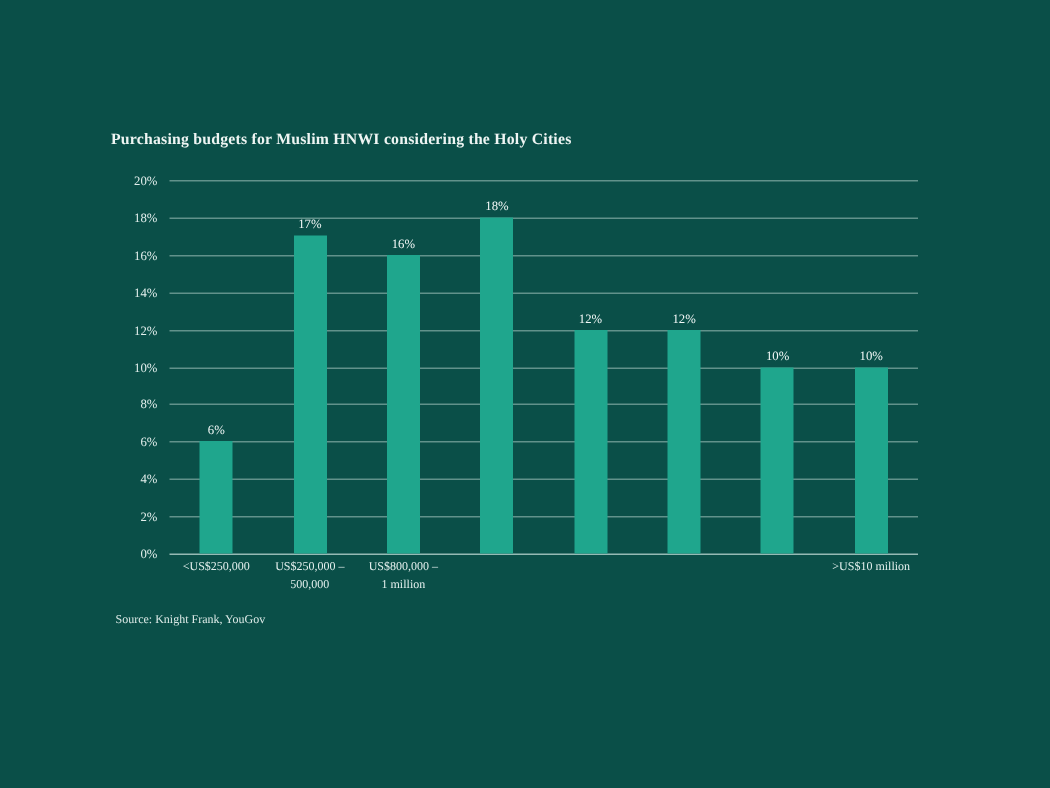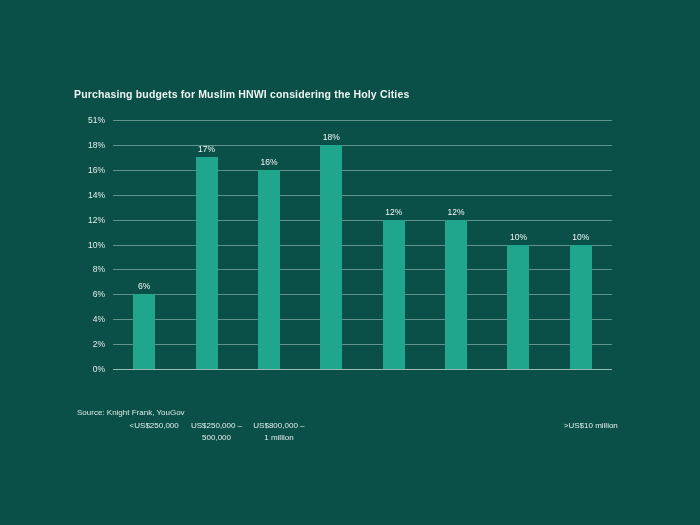--- a/index.html
+++ b/index.html
@@ -11,20 +11,21 @@
     height: 525px;
     overflow: hidden;
     font-family: "Liberation Sans", sans-serif;
     background: #0a4f48;
   }
   #root {
     position: relative;
     width: 700px;
     height: 525px;
     background: #0a4f48;
+    font-family: Liberation Serif, serif;
   }
   
   .chart-title {
     position: absolute;
     left: 74px;
     top: 88px;
     font-size: 10.5px;
     font-weight: bold;
     color: #eef5f3;
     letter-spacing: 0.15px;
@@ -92,25 +93,24 @@
     position: absolute;
     left: 50%;
     transform: translateX(-50%);
     font-size: 8.5px;
     color: #f2f8f7;
     white-space: pre;
   }
   
   .xlabels {
     position: absolute;
-    left: 123px;
+    left: 113px;
     top: 372px;
     width: 499px;
     height: 32px;
-    margin-top: 48px;
   }
   .xlabel {
     position: absolute;
     top: 0;
     text-align: center;
     font-size: 8px;
     color: #e3efed;
     line-height: 11.5px;
     white-space: pre;
   }
@@ -150,21 +150,21 @@
         <div class="ytick-inner" style="top: 124.5px;">10%</div>
         <div class="gridline" style="top: 99.6px;"></div>
         <div class="ytick-inner" style="top: 99.6px;">12%</div>
         <div class="gridline" style="top: 74.7px;"></div>
         <div class="ytick-inner" style="top: 74.7px;">14%</div>
         <div class="gridline" style="top: 49.8px;"></div>
         <div class="ytick-inner" style="top: 49.8px;">16%</div>
         <div class="gridline" style="top: 24.9px;"></div>
         <div class="ytick-inner" style="top: 24.9px;">18%</div>
         <div class="gridline" style="top: 0px;"></div>
-        <div class="ytick-inner" style="top: 0px;">51%</div>
+        <div class="ytick-inner" style="top: 0px;">20%</div>
       </div>
     <div class="bars" id="bars">
         <div class="bar-slot" style="left: 0px; width: 62.375px;">
           <div class="bar" style="height: 74.7px; background: rgb(31, 166, 141);"></div>
           <div class="bar-label" style="bottom: 77.7px;">6%</div>
         </div>
         <div class="bar-slot" style="left: 62.375px; width: 62.375px;">
           <div class="bar" style="height: 211.65px; background: rgb(31, 166, 141);"></div>
           <div class="bar-label" style="bottom: 214.65px;">17%</div>
         </div>

